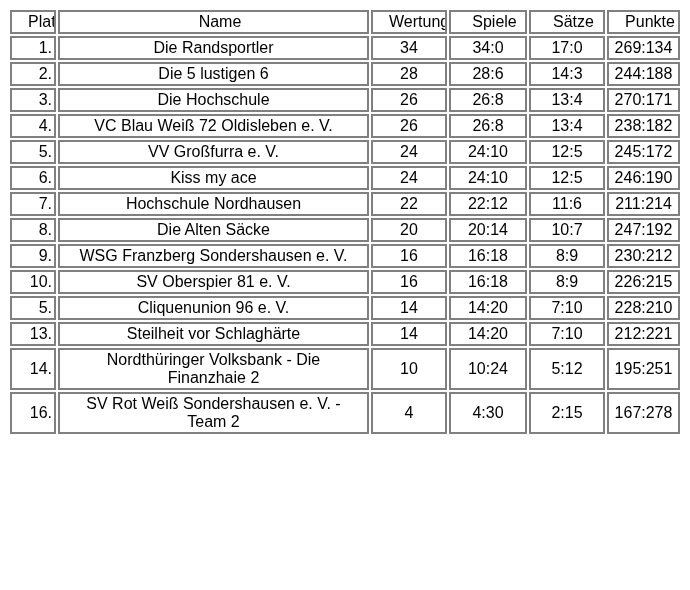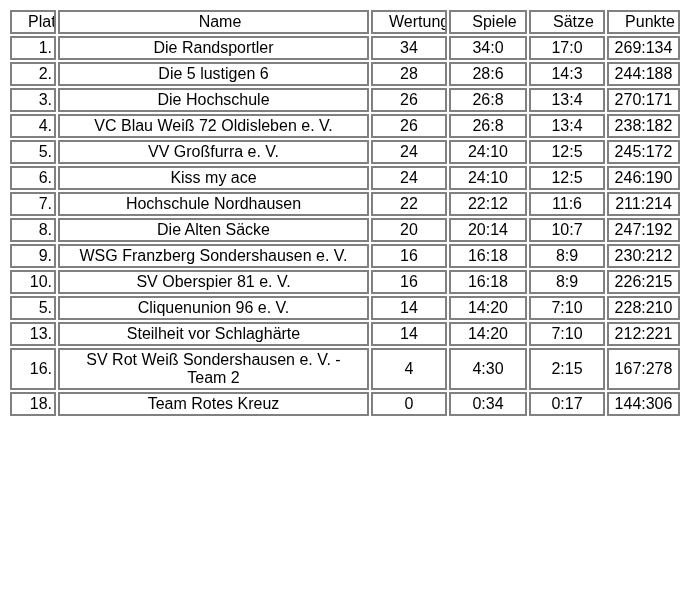--- a/index.html
+++ b/index.html
@@ -166,31 +166,32 @@
         </tr>
         <tr>
           <td class="cell-platz">13.</td>
           <td class="cell-name">Steilheit vor Schlaghärte</td>
           <td class="cell-wertung">14</td>
           <td class="cell-spiele">14:20</td>
           <td class="cell-saetze">7:10</td>
           <td class="cell-punkte">212:221</td>
         </tr>
         <tr>
+          <td class="cell-platz">14.</td>
+          <td class="cell-name">Nordthüringer Volksbank - Die
+Finanzhaie 2</td>
+          <td class="cell-wertung">10</td>
+          <td class="cell-spiele">10:24</td>
+          <td class="cell-saetze">5:12</td>
+          <td class="cell-punkte">195:251</td>
+        </tr>
+        <tr>
           <td class="cell-platz">16.</td>
           <td class="cell-name">SV Rot Weiß Sondershausen e. V. -
 Team 2</td>
           <td class="cell-wertung">4</td>
           <td class="cell-spiele">4:30</td>
           <td class="cell-saetze">2:15</td>
           <td class="cell-punkte">167:278</td>
         </tr>
-        <tr>
-          <td class="cell-platz">18.</td>
-          <td class="cell-name">Team Rotes Kreuz</td>
-          <td class="cell-wertung">0</td>
-          <td class="cell-spiele">0:34</td>
-          <td class="cell-saetze">0:17</td>
-          <td class="cell-punkte">144:306</td>
-        </tr>
       </tbody>
   </table>
 </div>
 
 </body></html>

